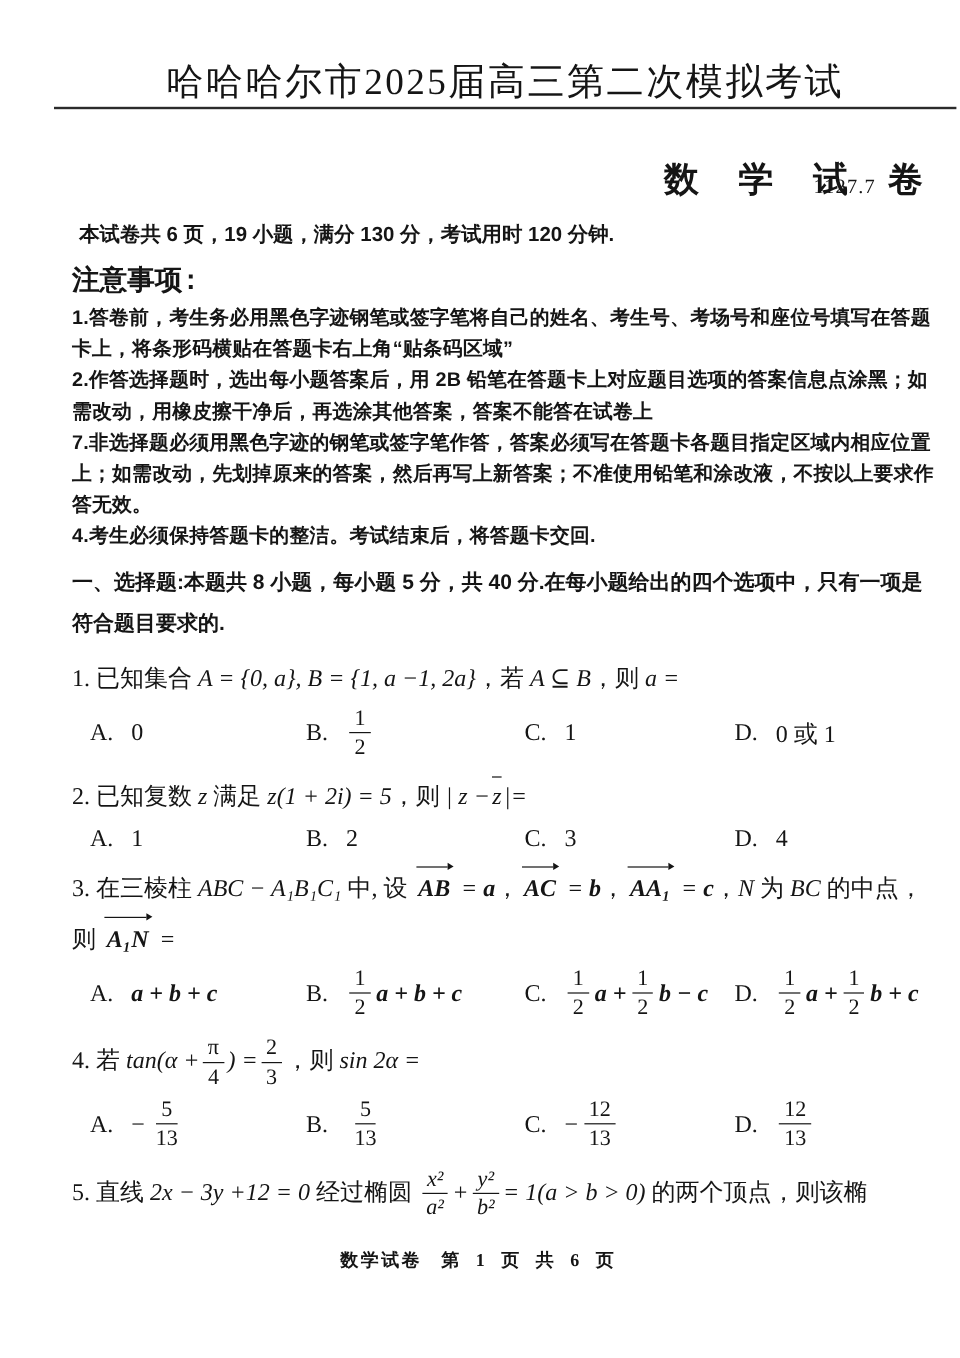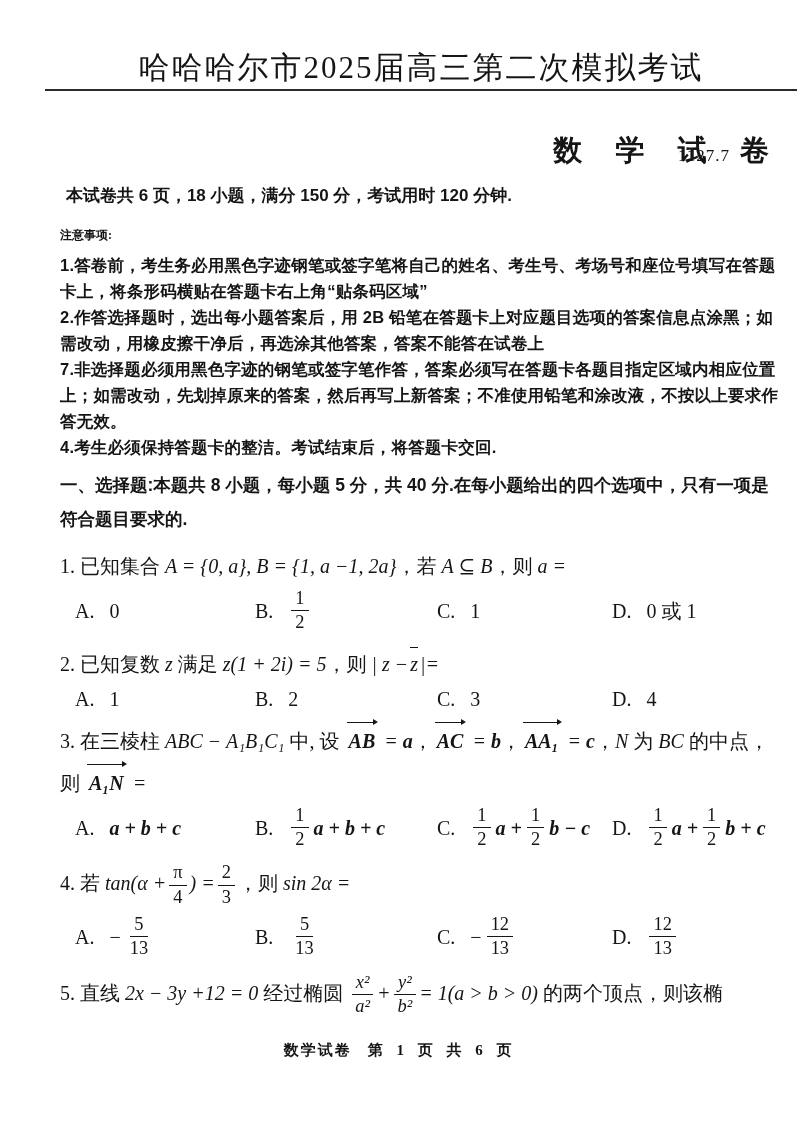--- a/index.html
+++ b/index.html
@@ -20,22 +20,22 @@
   .paper-title-row{position:relative;text-align:right;margin-top:41px;height:36px;}
   .paper-title{font-size:29px;font-weight:700;letter-spacing:13px;line-height:36px;}
   .exam-date{position:absolute;right:52px;bottom:2px;font-size:17px;letter-spacing:1px;}
   .paper-info{
     margin:16px 0 0 6px;font-family:"Liberation Sans","DejaVu Sans",sans-serif;
     font-weight:700;font-size:17px;line-height:23px;
   }
 
   
   .notice-heading{
-    margin:17px 0 0 0;font-family:Liberation Serif, serif;
-    font-weight:700;font-size:12px;line-height:23px;
+    margin:17px 0 0 0;font-family:Liberation Mono, monospace;
+    font-weight:700;font-size:23px;line-height:23px;
   }
   .notice{margin-top:5px;}
   .notice p{
     margin:0;font-family:"Liberation Sans","DejaVu Sans",sans-serif;
     font-weight:600;font-size:16.5px;line-height:26px;letter-spacing:0.2px;
   }
 
   
   .section-heading{
     margin:8px 0 0 0;font-family:"Liberation Sans","DejaVu Sans",sans-serif;
@@ -90,21 +90,21 @@
 <div class="content">
 
   <h1 class="exam-title">哈哈哈尔市2025届高三第二次模拟考试</h1>
   <hr class="divider">
 
   <div class="paper-title-row">
     <span class="paper-title">数 学 试 卷</span>
     <span class="exam-date">1127.7</span>
   </div>
 
-  <p class="paper-info">本试卷共 6 页，18 小题，满分 150 分，考试用时 120 分钟.</p>
+  <p class="paper-info">本试卷共 6 页，19 小题，满分 130 分，考试用时 120 分钟.</p>
 
   <p class="notice-heading">注意事项:</p>
   <div class="notice">
     <p>1.答卷前，考生务必用黑色字迹钢笔或签字笔将自己的姓名、考生号、考场号和座位号填写在答题卡上，将条形码横贴在答题卡右上角“贴条码区域”</p>
     <p>2.作答选择题时，选出每小题答案后，用 2B 铅笔在答题卡上对应题目选项的答案信息点涂黑；如需改动，用橡皮擦干净后，再选涂其他答案，答案不能答在试卷上</p>
     <p>7.非选择题必须用黑色字迹的钢笔或签字笔作答，答案必须写在答题卡各题目指定区域内相应位置上；如需改动，先划掉原来的答案，然后再写上新答案；不准使用铅笔和涂改液，不按以上要求作答无效。</p>
     <p>4.考生必须保持答题卡的整洁。考试结束后，将答题卡交回.</p>
   </div>
 
   <p class="section-heading">一、选择题:本题共 8 小题，每小题 5 分，共 40 分.在每小题给出的四个选项中，只有一项是符合题目要求的.</p>

